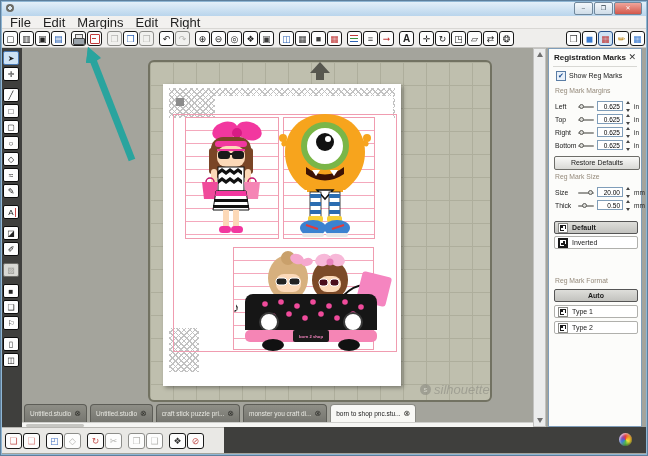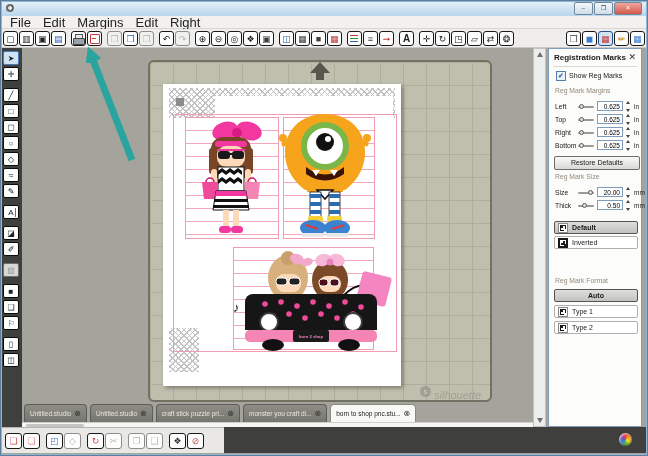--- a/index.html
+++ b/index.html
@@ -71,21 +71,21 @@
   #reg-square{left:13px;top:14px;width:8px;height:8px;background:#8c8c8c;}
   #hatch-bl{left:6px;top:244px;width:30px;height:44px;}
   .cutline{border:1px solid #f09cb0;box-sizing:border-box;}
   .ruled{background-image:repeating-linear-gradient(to bottom,transparent 0,transparent 12px,#f4a8bc 12px,#f4a8bc 13px);}
   #cut-outer{left:10px;top:30px;width:224px;height:238px;}
   #panelA{left:22px;top:33px;width:94px;height:122px;}
   #panelB{left:120px;top:33px;width:92px;height:122px;}
   #panelC{left:70px;top:163px;width:141px;height:103px;}
   #wm{position:absolute;left:398px;top:334px;display:flex;align-items:center;gap:3px;opacity:.65;}
   #wm-logo{width:11px;height:11px;border-radius:50%;background:#8f8f85;color:#ddddd5;font-size:8px;line-height:11px;text-align:center;}
-  #wm-text{font-size:11px;font-style:italic;color:#8f8f85;margin-top:7px;}
+  #wm-text{font-size:13px;font-style:italic;color:#8f8f85;}
   
   #vscroll{position:absolute;left:533px;top:48px;width:13px;height:379px;background:#eceded;border:1px solid #c2c2c0;box-sizing:border-box;z-index:30;}
   .scr-arrow{position:absolute;left:3px;width:0;height:0;border:3.5px solid transparent;}
   #vs-up{top:3px;border-bottom:5px solid #707070;border-top:none;}
   #vs-dn{bottom:3px;border-top:5px solid #707070;border-bottom:none;}
   #hscroll{position:absolute;left:22px;top:422px;width:511px;height:5px;background:#f6f6f4;border-top:1px solid #cfcfcc;z-index:32;box-sizing:border-box;}
   #hthumb{position:absolute;left:4px;top:1px;width:58px;height:3px;background:#c6c6c2;border-radius:2px;}
   
   #tabs{position:absolute;left:24px;top:404px;height:18px;display:flex;gap:3px;z-index:34;}
   .tab{height:18px;display:flex;align-items:center;gap:3px;padding:0 5px;border:1px solid #5d5d57;border-bottom:none;

